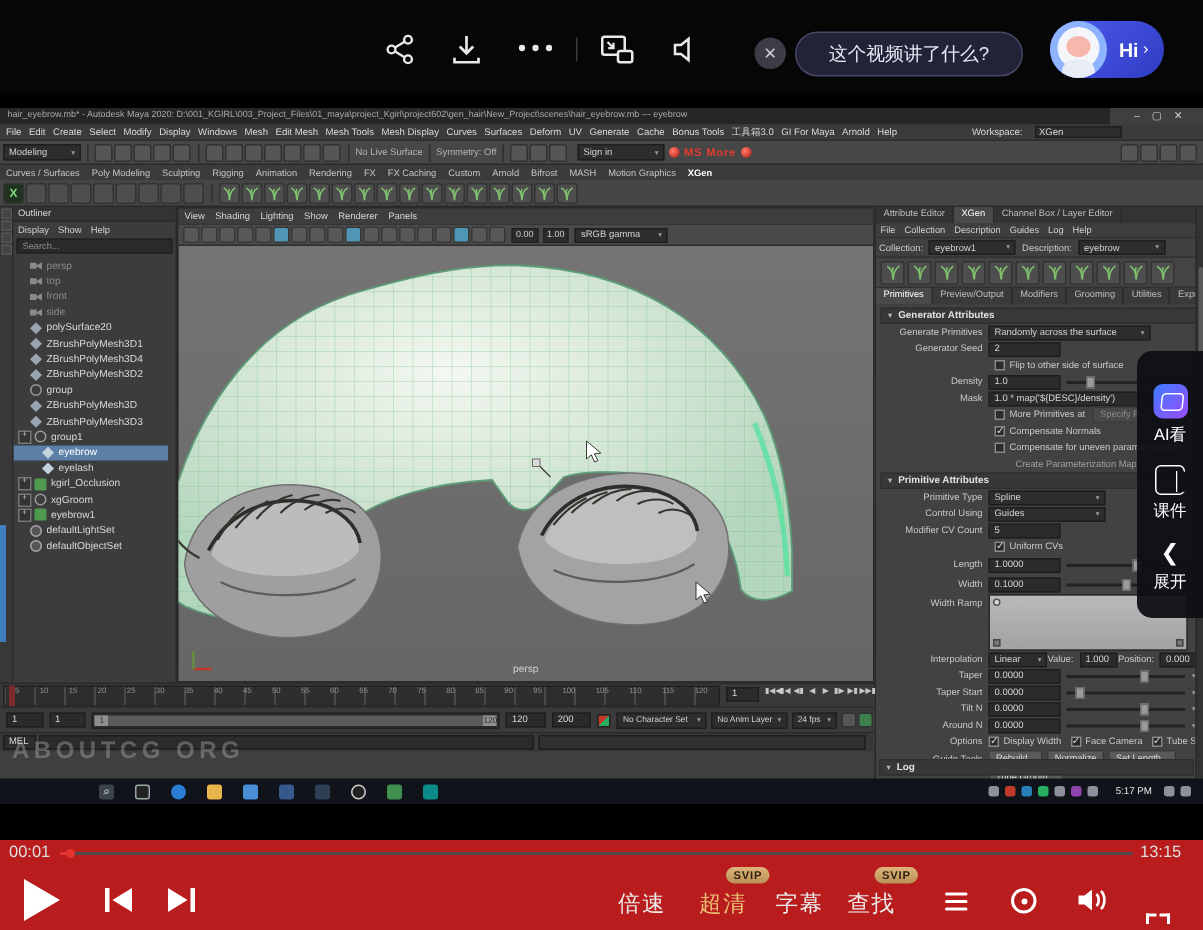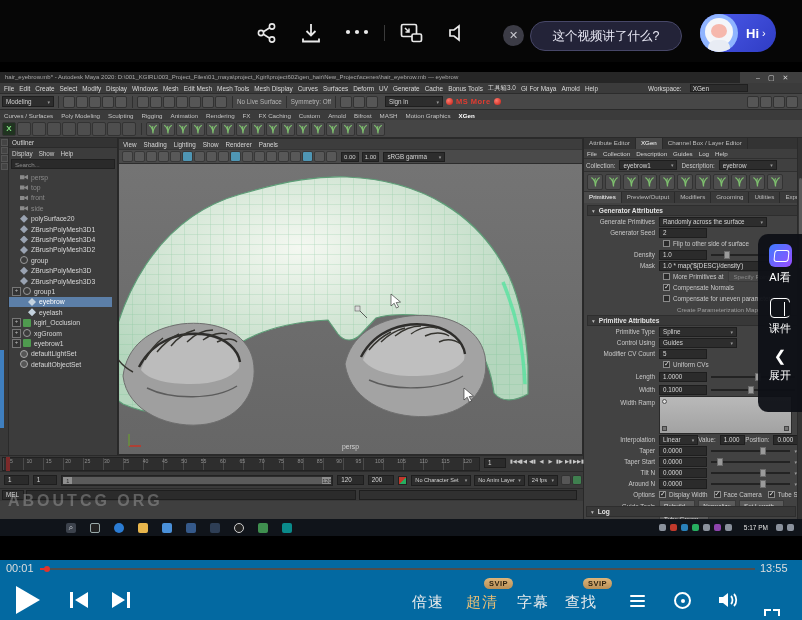--- a/index.html
+++ b/index.html
@@ -122,21 +122,21 @@
 .tbclock{color:#e5e5e5;font-size:6.5px;line-height:1.2;text-align:center}
 
 #sidefloat{left:758px;top:234px;width:44px;height:178px;background:rgba(14,16,22,.95);border-radius:10px 0 0 10px;z-index:40}
 .sflab{color:#fff;font-size:11px;text-align:center;width:100%}
 .aiicon{width:23px;height:23px;border-radius:6px;background:linear-gradient(135deg,#3d7bff,#9b4dff);position:relative}
 .aiicon::after{content:"";position:absolute;left:5px;top:6px;width:13px;height:10px;border:1.6px solid #fff;border-radius:3px;transform:skewX(-6deg)}
 .bookicon{width:20px;height:20px;border:1.8px solid #fff;border-radius:4px;position:relative}
 .bookicon::after{content:"";position:absolute;right:-2px;top:3px;width:6px;height:14px;background:#0e1016;border-left:1.8px solid #fff;border-radius:0 3px 3px 0}
 .chev{color:#fff;font-size:15px;font-weight:bold}
 
-#player{left:0;top:560px;width:802px;height:60px;background:#0369a1}
+#player{left:0;top:560px;width:802px;height:60px;background:#b91c1c}
 .ptime{color:#dedede;font-size:11px}
 .ptrack{position:absolute;left:40px;top:8px;width:715px;height:2px;background:#4e4e4e}
 .pplayed{position:absolute;left:0;top:0;width:6px;height:2px;background:#e3342e}
 .pknob{position:absolute;left:4px;top:-2px;width:6px;height:6px;border-radius:50%;background:#e3342e}
 .ctl{color:#fff}
 .playtri{width:0;height:0;border-left:24px solid #fff;border-top:14px solid transparent;border-bottom:14px solid transparent}
 .clab{color:#ececec;font-size:15px;letter-spacing:1px}
 .clab.gold{color:#e9bf76}
 .svip{position:absolute;background:linear-gradient(#ddb57b,#b98f55);color:#2f2310;font-size:7.5px;font-weight:bold;border-radius:7px;padding:1px 5px;letter-spacing:.5px}
 .listico span{display:block;width:15px;height:2px;background:#fff;margin:3px 0;border-radius:1px}
@@ -1015,37 +1015,37 @@
       <span class="trayi"></span>
       <span class="trayi" style="background:#8e44ad"></span>
       <span class="trayi"></span>
       <span class="tbclock" style="margin:0 8px">5:17 PM</span>
       <span class="trayi"></span>
       <span class="trayi" style="margin-right:8px"></span>
     </div>
   </div>
 
   <div id="sidefloat" class="a">
-    <div class="f" style="flex-direction:column;padding-top:10px;gap:3px">
+    <div class="f" style="flex-direction:column;padding-top:22px;gap:3px">
       <div class="aiicon"></div>
       <div class="sflab">AI看</div>
       <div class="bookicon" style="margin-top:10px"></div>
       <div class="sflab">课件</div>
       <div class="chev" style="margin-top:8px">❮</div>
       <div class="sflab">展开</div>
     </div>
   </div>
 
   <div id="player" class="a">
     <span class="a ptime" style="left:6px;top:2px">00:01</span>
     <div class="ptrack">
       <div class="pplayed"></div>
       <div class="pknob"></div>
     </div>
-    <span class="a ptime" style="left:760px;top:2px">13:55</span>
+    <span class="a ptime" style="left:760px;top:2px">13:15</span>
 
     <div class="a playtri" style="left:16px;top:26px"></div>
     <svg class="a ctl" style="left:68px;top:31px" width="22" height="18" viewBox="0 0 22 18">
       <rect x="2" y="1" width="3" height="16" fill="#fff"></rect>
       <path d="M20 1 L7 9 L20 17 Z" fill="#fff"></path>
     </svg>
     <svg class="a ctl" style="left:110px;top:31px" width="22" height="18" viewBox="0 0 22 18">
       <path d="M2 1 L15 9 L2 17 Z" fill="#fff"></path>
       <rect x="17" y="1" width="3" height="16" fill="#fff"></rect>
     </svg>

